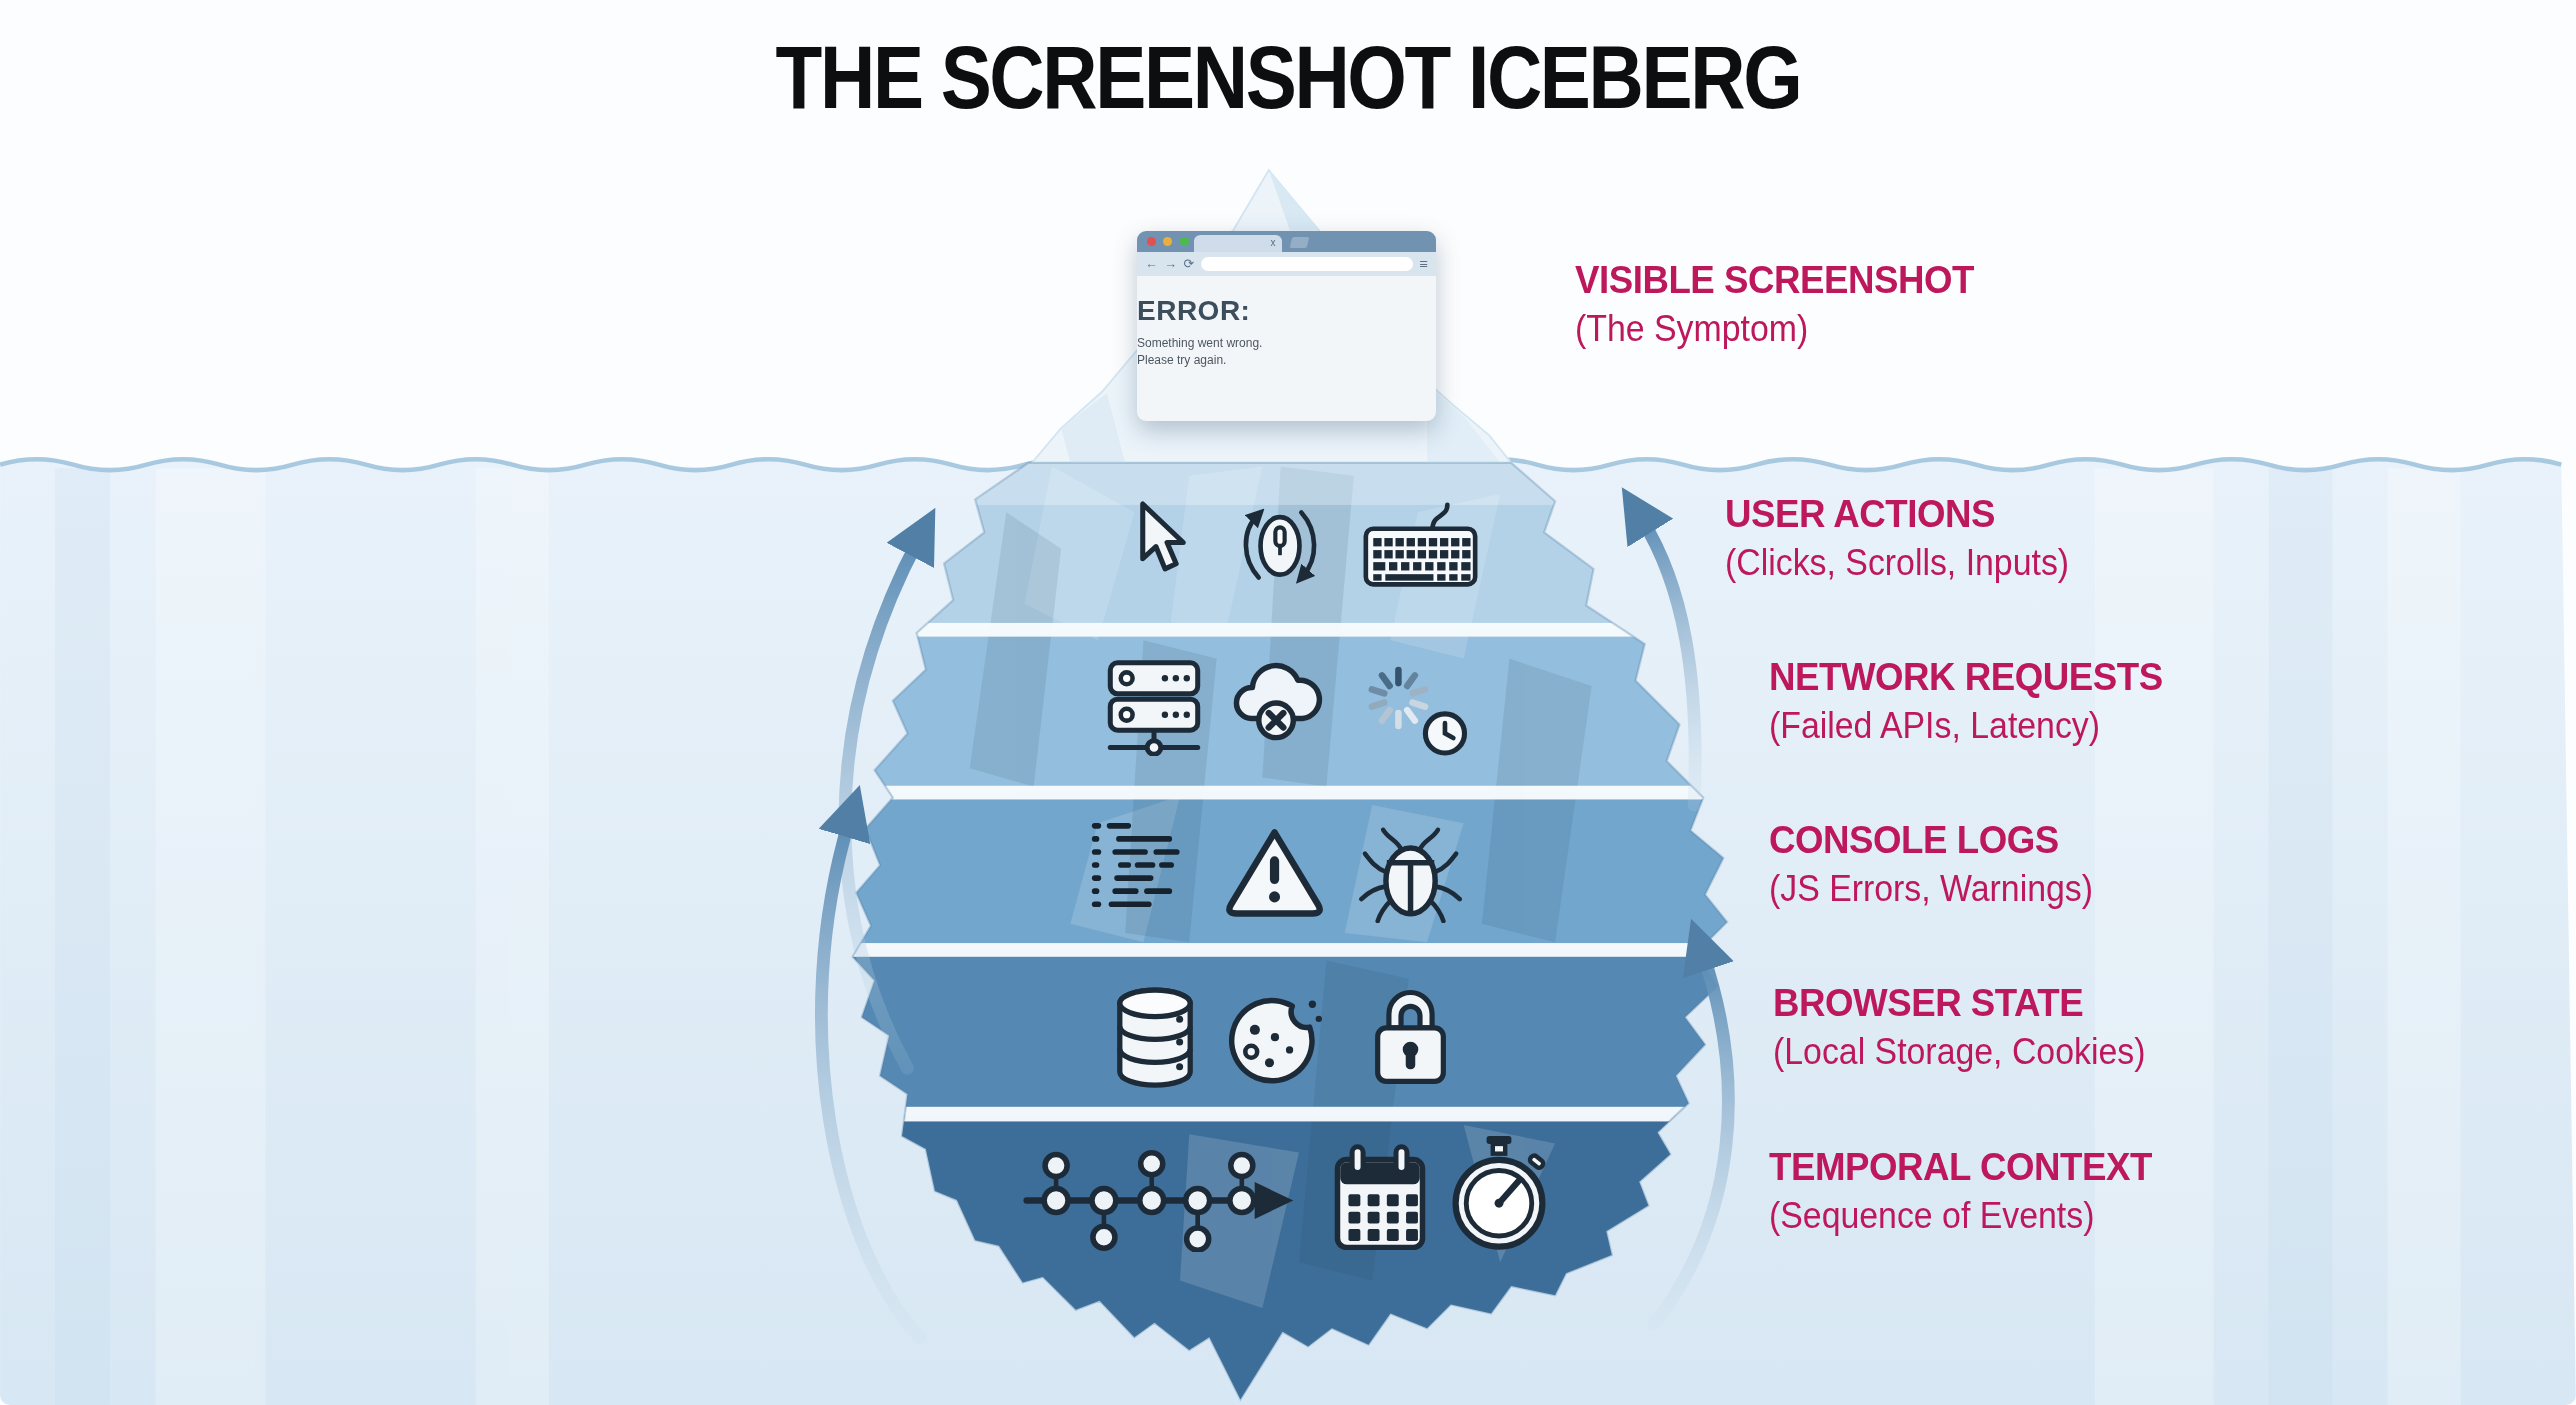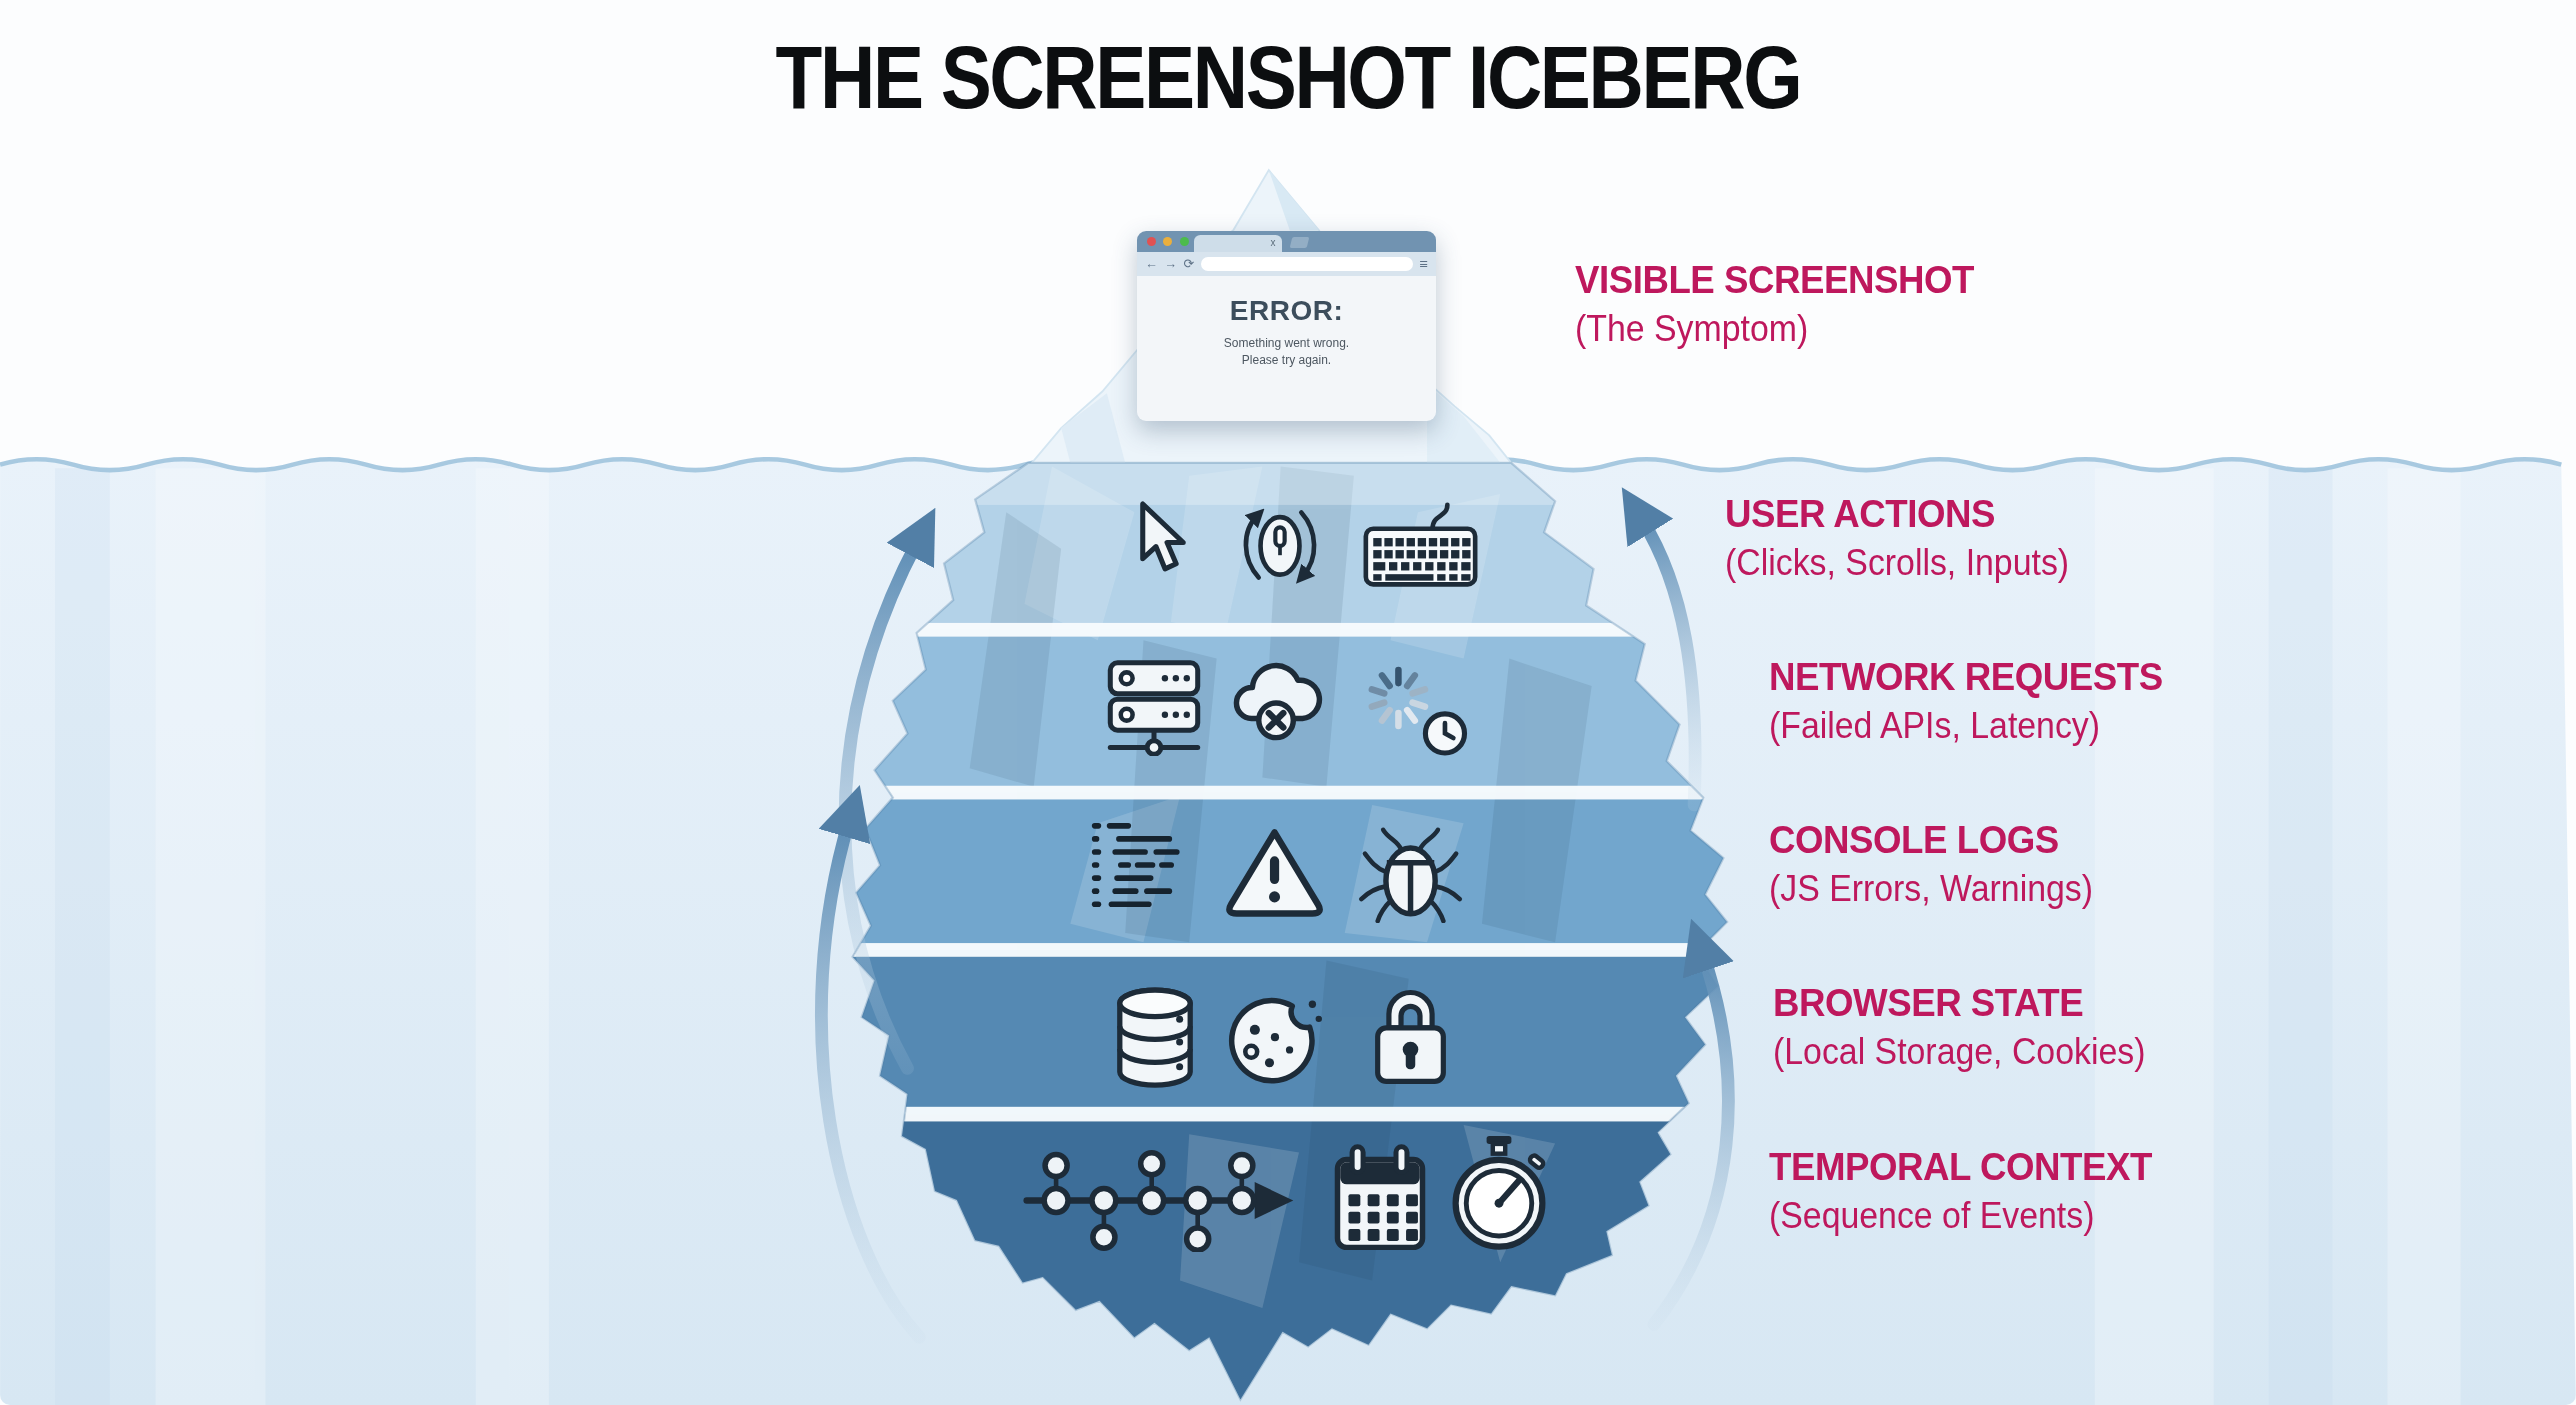--- a/index.html
+++ b/index.html
@@ -17,21 +17,21 @@
   .bw-titlebar{position:relative;height:21px;background:#7193b1;border-radius:9.1px 9.1px 0 0;}
   .bw-dots{position:absolute;left:10px;top:6.4px;display:flex;gap:7.3px;}
   .bw-dot{width:9.1px;height:9.1px;border-radius:50%;}
   .bw-tab{position:absolute;left:57px;top:3.7px;width:88px;height:17.4px;background:#cedde9;border-radius:6.4px 6.4px 0 0;}
   .bw-tab-close{position:absolute;right:6.4px;top:1.8px;font-size:10px;color:#5d6f7e;line-height:13.7px;}
   .bw-newtab{position:absolute;left:154px;top:5.5px;width:16.5px;height:11px;background:#93aec5;border-radius:1.8px;transform:skewX(-14deg);}
   .bw-toolbar{display:flex;align-items:center;height:24px;background:#d8e4ee;padding:0 8.2px;gap:6.4px;}
   .bw-nav{font-size:12.8px;color:#5d7186;line-height:1;}
   .bw-urlbar{flex:1;height:13.7px;background:#ffffff;border-radius:7.3px;}
   .bw-menu{font-size:14.6px;color:#5d7186;line-height:1;}
-  .bw-body{text-align:center;padding-top:19px;}
+  .bw-body{text-align:left;padding-top:19px;}
   .bw-error{font-size:28px;font-weight:700;color:#3c4d5c;letter-spacing:0.5px;}
   .bw-msg{font-size:12px;color:#4d5761;line-height:1.4;margin-top:8.2px;}
 
   
   .label{position:absolute;z-index:5;color:#be185d;}
   .label h2{margin:0;font-size:39px;font-weight:700;letter-spacing:-0.5px;transform:scaleX(.94);transform-origin:left;}
   .label p{margin:6.4px 0 0;font-size:36px;font-weight:400;transform:scaleX(.94);transform-origin:left;}
   #lab-visible{left:1575px;top:258px;}
   #lab-user{left:1725px;top:492px;}
   #lab-network{left:1769px;top:655px;}

